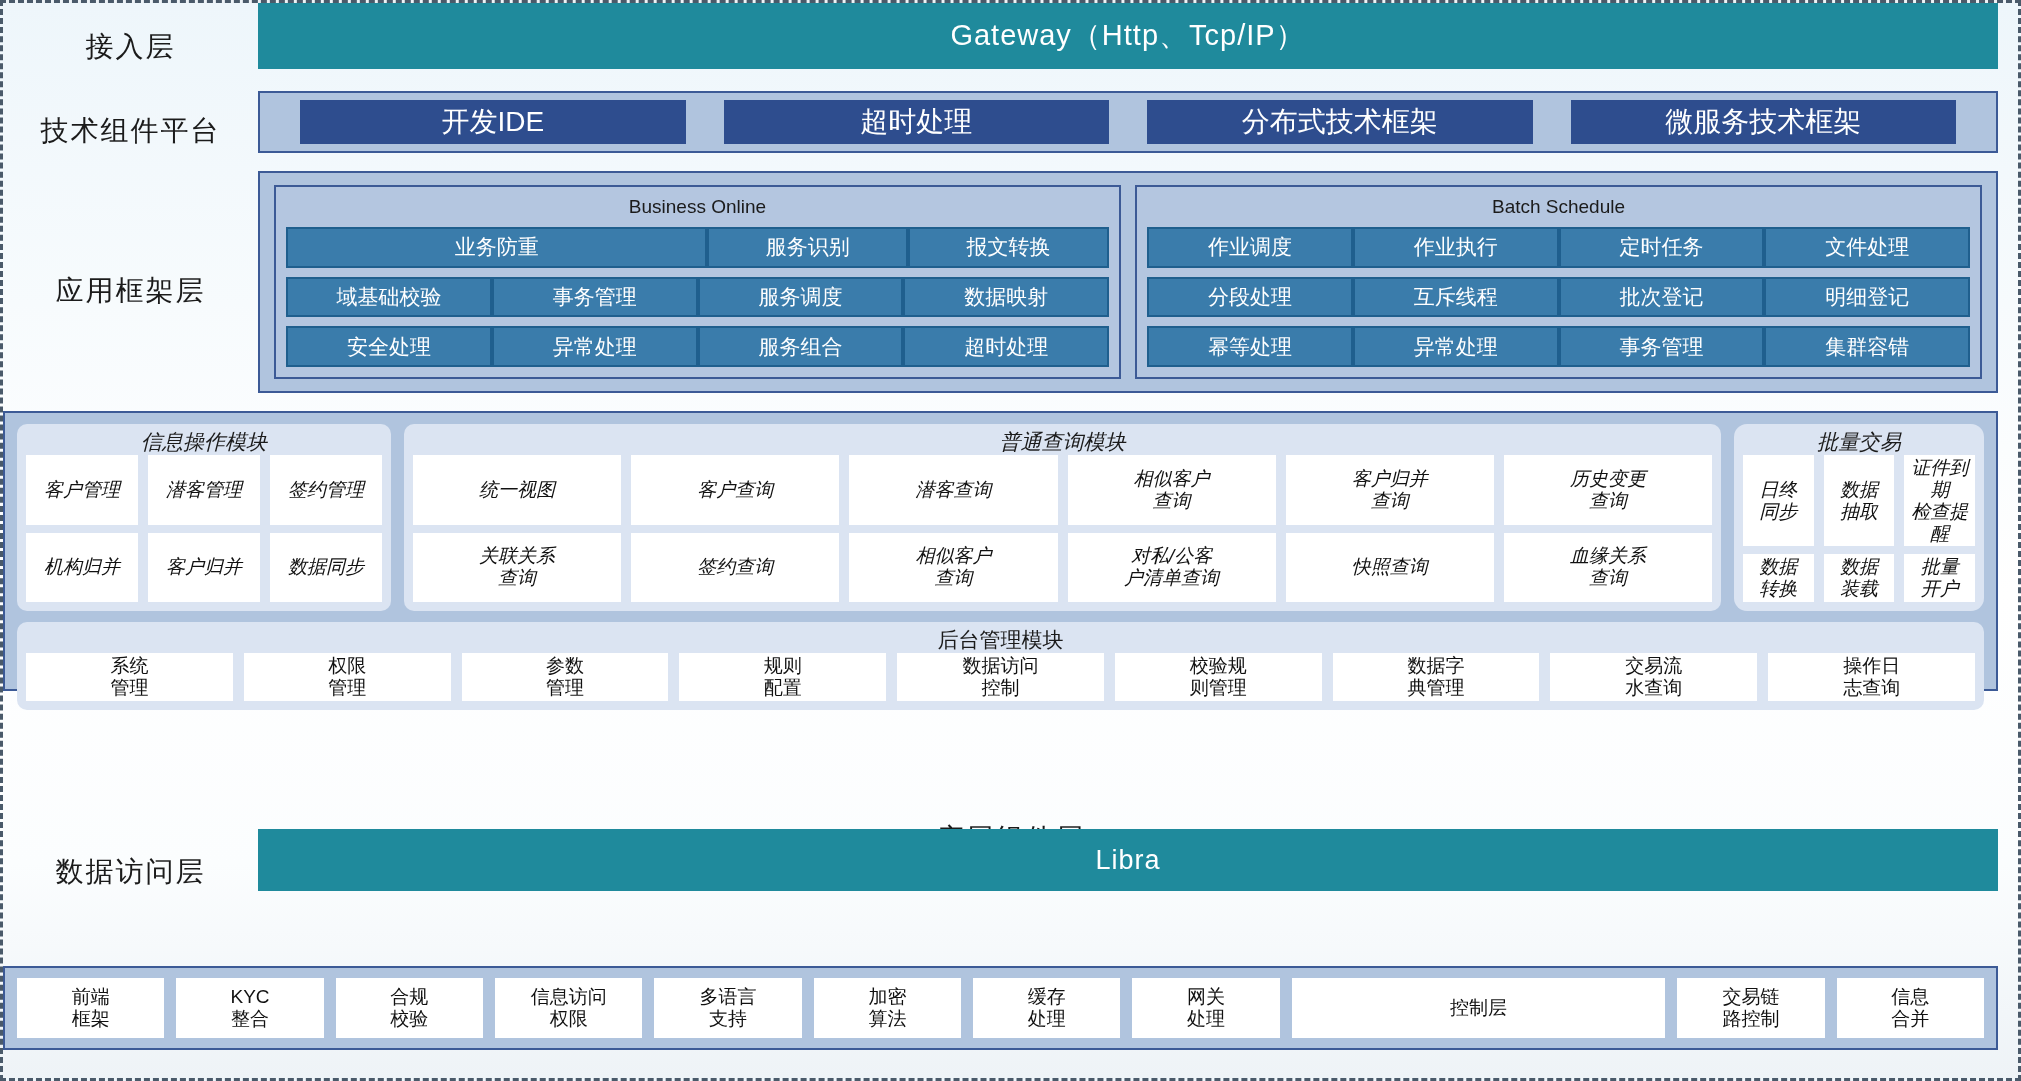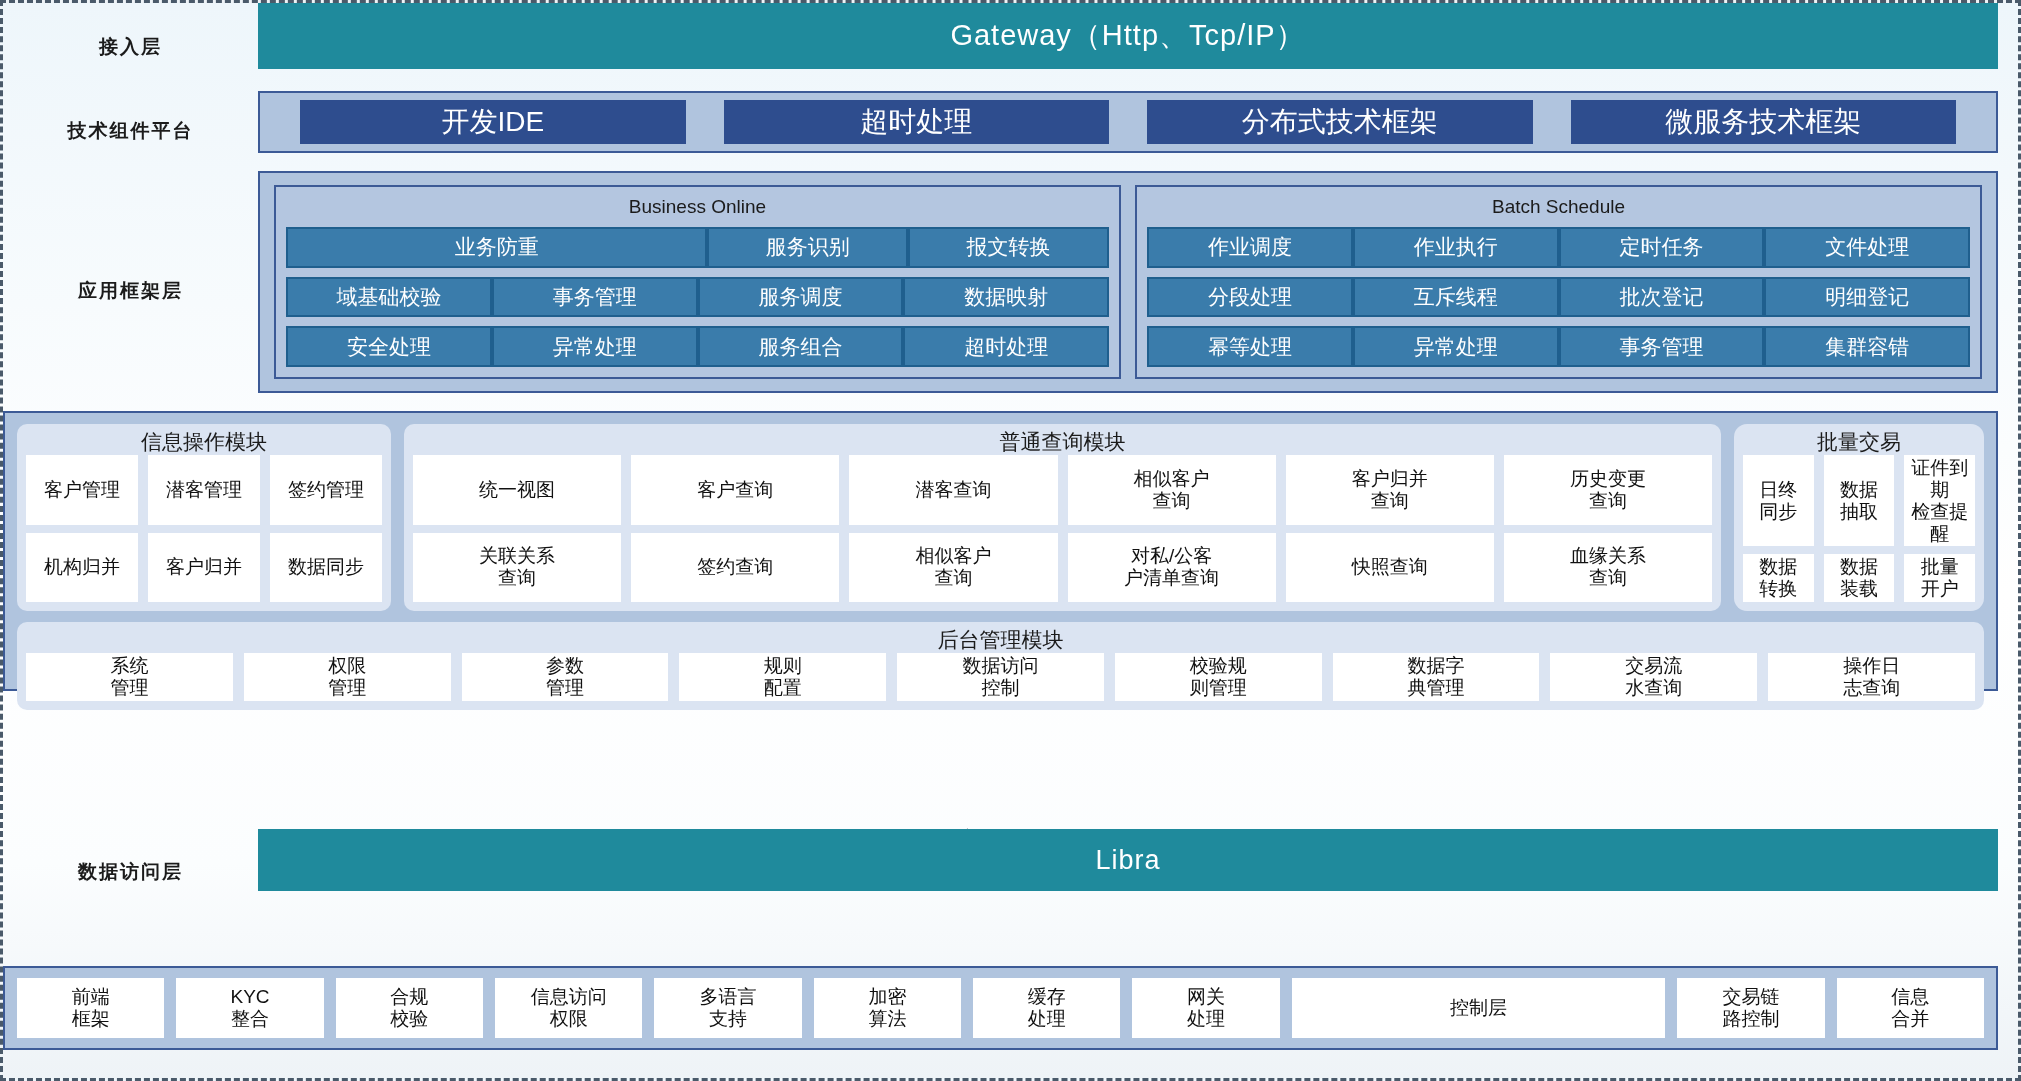--- a/index.html
+++ b/index.html
@@ -29,26 +29,25 @@
     display: flex;
     align-items: stretch;
     width: 100%;
     box-sizing: border-box;
   }
   .layer-label {
     flex: 0 0 255px;
     display: flex;
     align-items: center;
     justify-content: center;
-    font-size: 19px;
+    font-size: 28px;
     color: #1b1b1b;
     letter-spacing: 2px;
     text-align: center;
     user-select: none;
-    font-weight: bold;
   }
   .layer-body {
     flex: 1 1 auto;
     margin-right: 20px;
     box-sizing: border-box;
   }
 
   
   .banner {
     background: #1f8a9c;
@@ -146,20 +145,21 @@
     padding: 11px 12px;
     display: flex;
     flex-direction: column;
     gap: 11px;
     height: 280px;
   }
   .biz-top {
     display: flex;
     gap: 13px;
     flex: 1 1 auto;
+    font-style: italic;
   }
   .biz-panel {
     background: #dbe4f2;
     border-radius: 10px;
     box-sizing: border-box;
     padding: 4px 9px 9px 9px;
     display: flex;
     flex-direction: column;
   }
   .biz-panel-title {

